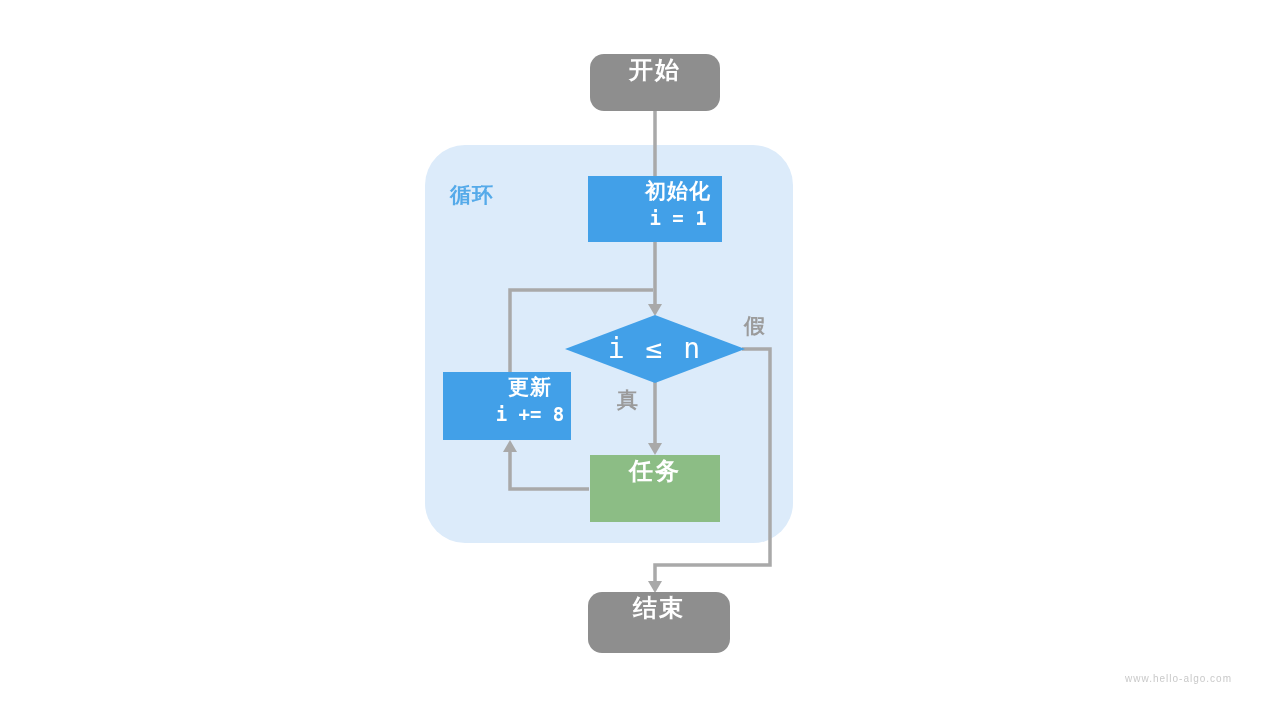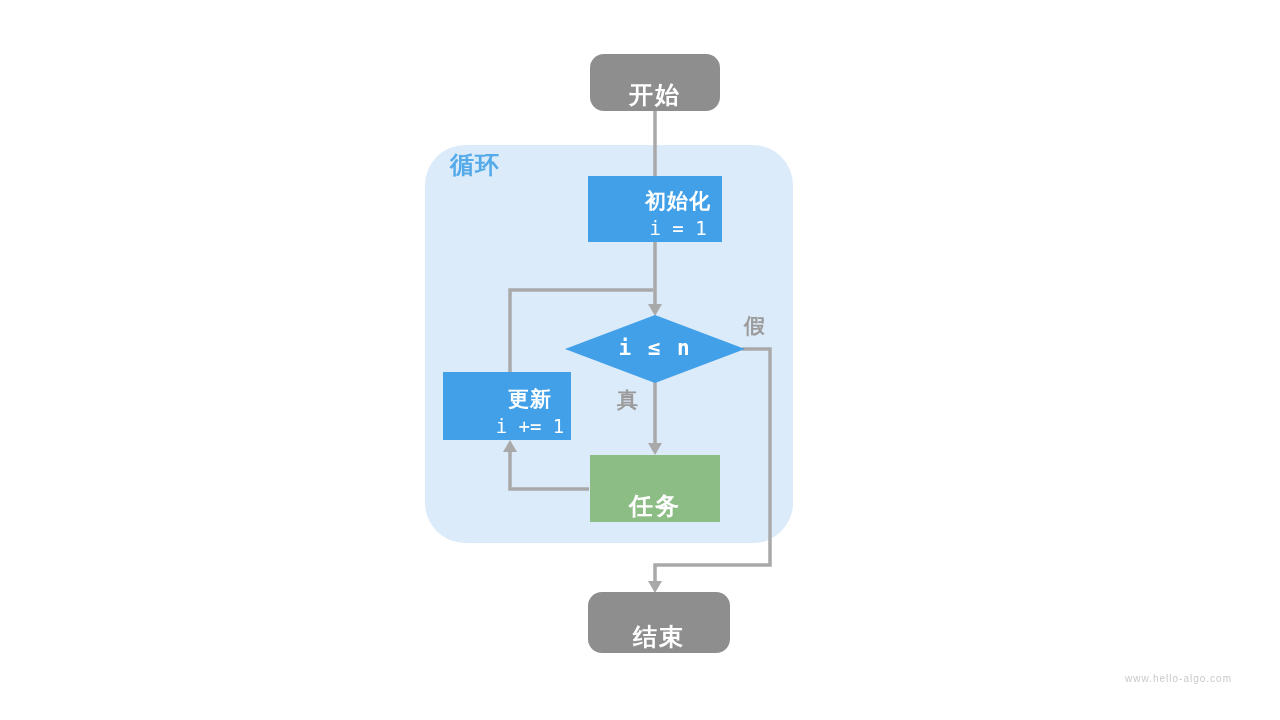--- a/index.html
+++ b/index.html
@@ -15,52 +15,52 @@
   *{margin:0;padding:0;box-sizing:border-box;}
   html,body{width:1280px;height:720px;background:#fff;overflow:hidden;}
   body{font-family:"Liberation Sans",sans-serif;}
   .canvas{position:relative;width:1280px;height:720px;background:#ffffff;}
 
   .loop-container{
     position:absolute;left:425px;top:145px;width:368px;height:398px;
     background:var(--loop-bg);border-radius:40px;z-index:1;
   }
   .loop-label{
-    position:absolute;left:25px;top:4px;
-    color:var(--loop-label);font-size:24px;font-weight:bold;letter-spacing:1px;
+    position:absolute;left:25px;top:36px;
+    color:var(--loop-label);font-size:21px;font-weight:bold;letter-spacing:1px;
   }
 
   svg.edges{position:absolute;left:0;top:0;width:1280px;height:720px;z-index:2;}
   svg.edges path{stroke:var(--edge);stroke-width:3.5;fill:none;}
   svg.edges polygon{fill:var(--edge);}
 
   .node{
     position:absolute;z-index:3;display:flex;flex-direction:column;
-    align-items:center;justify-content:flex-end;color:#fff;text-align:center;
+    align-items:center;justify-content:flex-start;color:#fff;text-align:center;
   }
   .terminal{background:var(--terminal);border-radius:14px;}
   .process{background:var(--blue);padding-left:46px;}
   .task{background:var(--green);}
   .cjk{font-size:24px;font-weight:bold;letter-spacing:2px;}
   .cjk-sm{font-size:21px;font-weight:bold;letter-spacing:1px;line-height:1.4;}
-  .code{font-family:"DejaVu Sans Mono","Liberation Mono",monospace;font-size:19px;font-weight:normal;line-height:1.4;}
+  .code{font-family:"DejaVu Sans Mono","Liberation Mono",monospace;font-size:19px;font-weight:bold;line-height:1.4;}
 
   .node-start{left:590px;top:54px;width:130px;height:57px;}
   .node-init{left:588px;top:176px;width:134px;height:66px;}
   .node-update{left:443px;top:372px;width:128px;height:68px;}
   .node-task{left:590px;top:455px;width:130px;height:67px;}
   .node-end{left:588px;top:592px;width:142px;height:61px;}
 
   .diamond{
     position:absolute;left:565px;top:315px;width:180px;height:68px;z-index:3;
     background:var(--blue);
     clip-path:polygon(50% 0,100% 50%,50% 100%,0 50%);
     display:flex;align-items:center;justify-content:center;color:#fff;
   }
-  .diamond .code{font-size:21px;font-weight:bold;letter-spacing:2px;}
+  .diamond .code{font-size:28px;font-weight:normal;letter-spacing:2px;}
 
   .edge-label{
     position:absolute;z-index:3;color:var(--edge-label);
     font-size:21px;font-weight:bold;
   }
   .edge-label-true{left:617px;top:386px;}
   .edge-label-false{left:744px;top:312px;}
 
   .watermark{
     position:absolute;right:48px;top:673px;z-index:3;
@@ -101,21 +101,21 @@
 
   <div class="diamond">
     <span class="code">i ≤ n</span>
   </div>
 
   <span class="edge-label edge-label-true">真</span>
   <span class="edge-label edge-label-false">假</span>
 
   <div class="node process node-update">
     <span class="cjk-sm">更新</span>
-    <span class="code">i += 1</span>
+    <span class="code">i += 8</span>
   </div>
 
   <div class="node task node-task">
     <span class="cjk">任务</span>
   </div>
 
   <div class="node terminal node-end">
     <span class="cjk">结束</span>
   </div>
 

